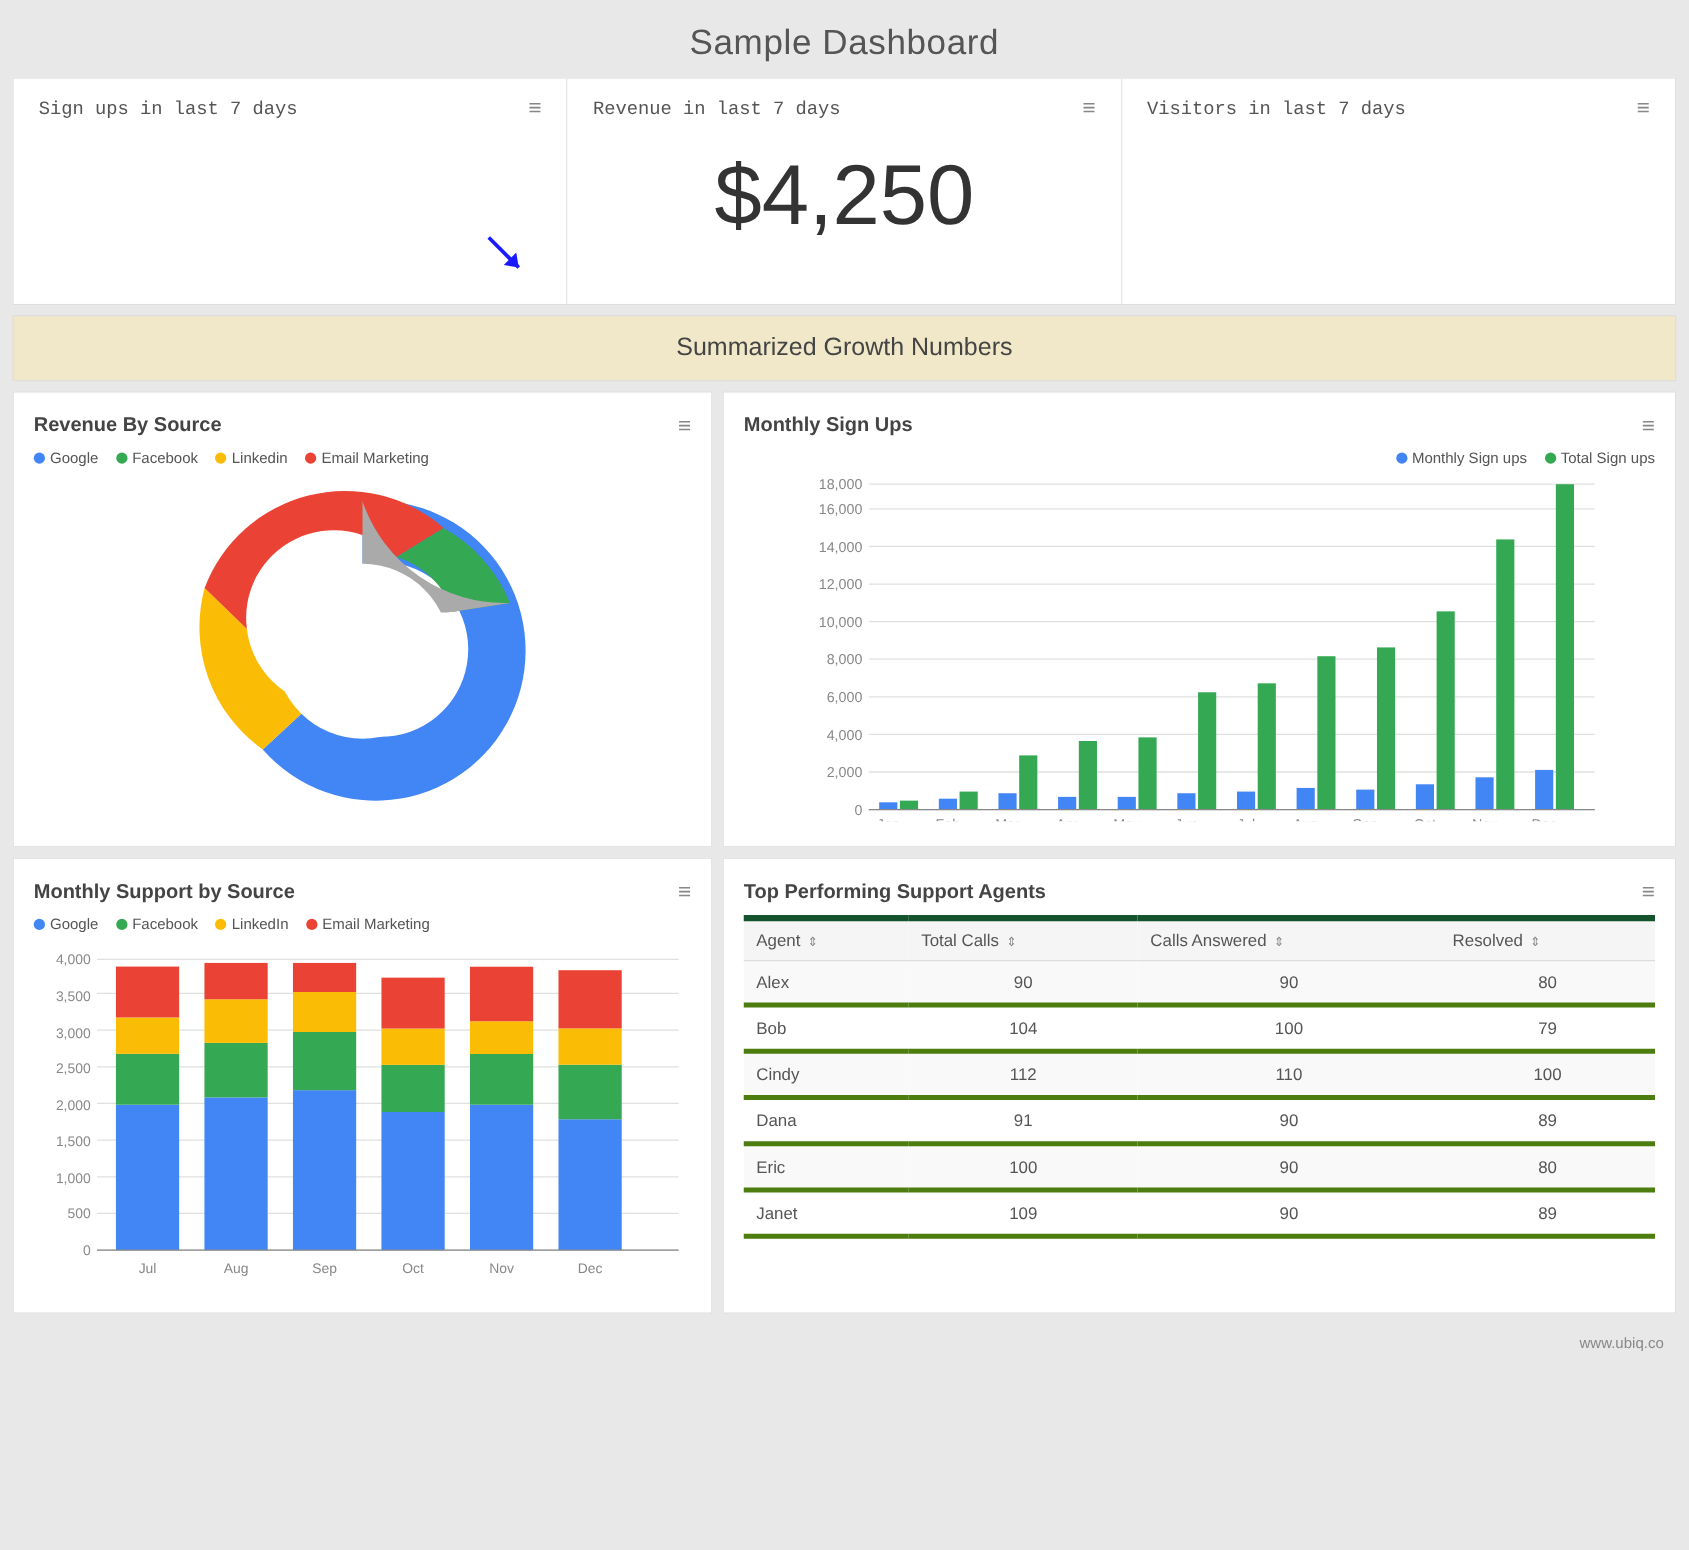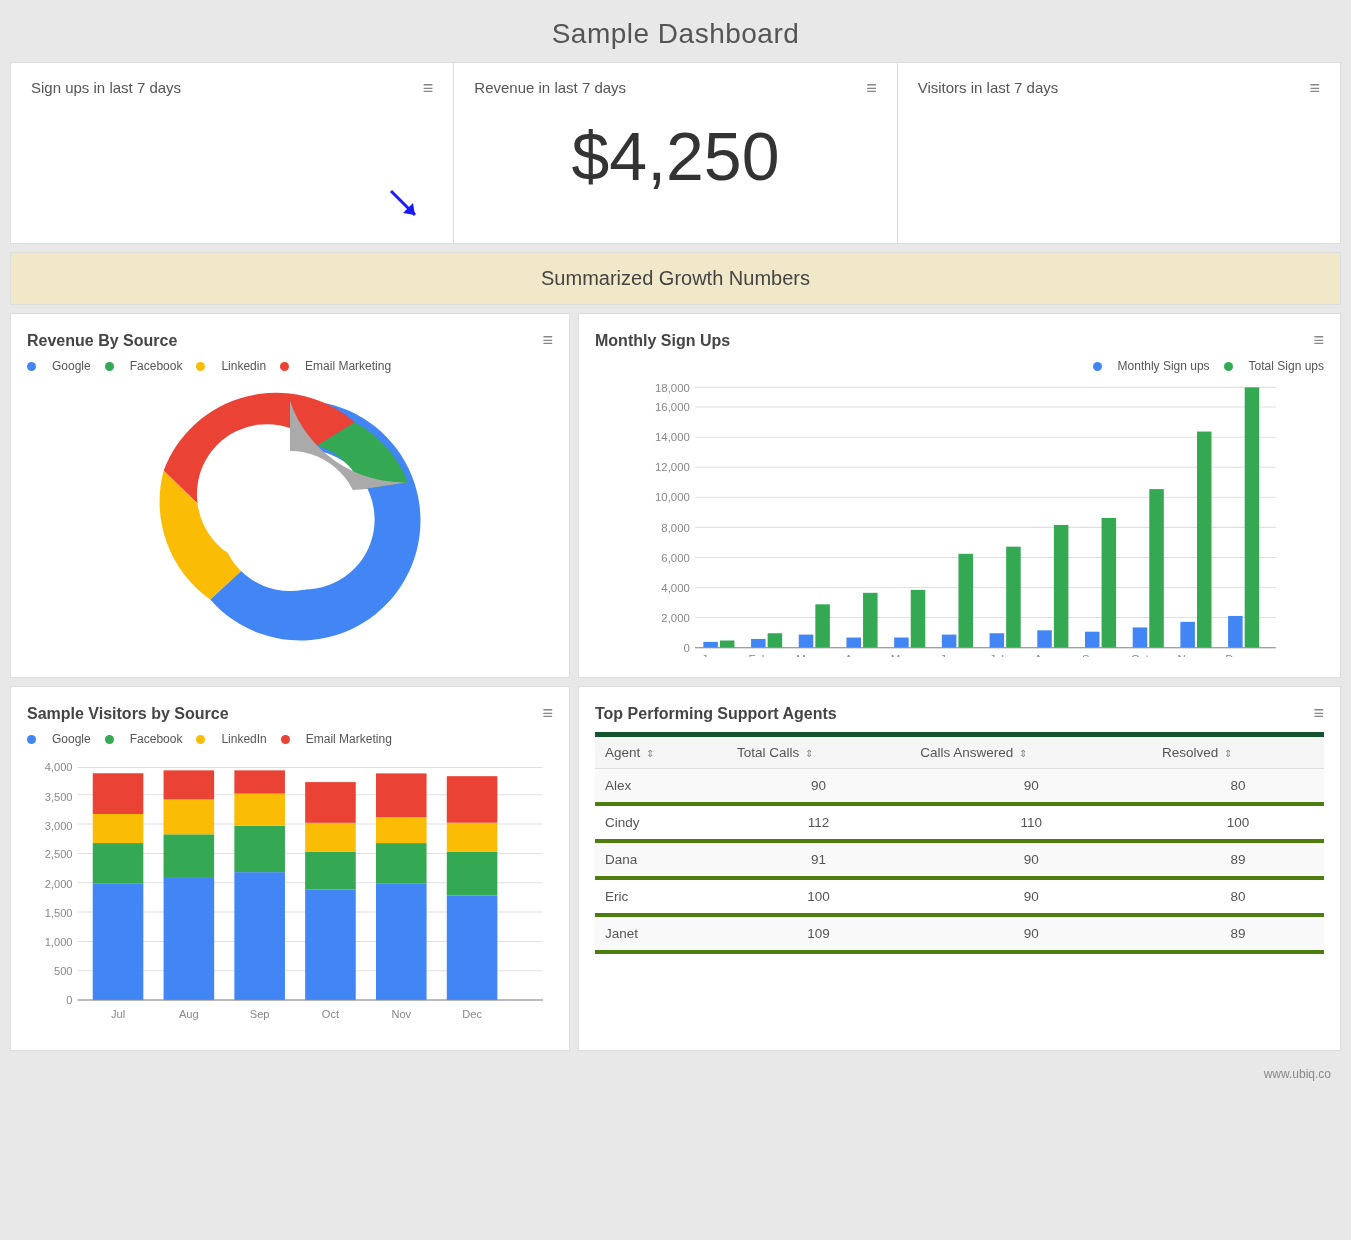--- a/index.html
+++ b/index.html
@@ -34,20 +34,21 @@
       min-height: 180px;
     }
     .stat-card:last-child { border-right: none; }
     .stat-card-header {
       display: flex;
       justify-content: space-between;
       align-items: flex-start;
       font-size: 15px;
       color: #555;
       font-weight: 400;
+      font-family: Liberation Mono, monospace;
     }
     .stat-card-menu {
       font-size: 18px;
       color: #888;
       cursor: pointer;
       line-height: 1;
     }
     .stat-card-value {
       font-size: 68px;
       font-weight: 300;
@@ -98,21 +99,21 @@
     
     .legend {
       display: flex;
       gap: 14px;
       font-size: 12px;
       color: #555;
       align-items: center;
       flex-wrap: wrap;
       margin-bottom: 8px;
     }
-    .legend-item { display: flex; align-items: center; gap: 16px; }
+    .legend-item { display: flex; align-items: center; gap: 4px; }
     .legend-dot {
       width: 9px; height: 9px; border-radius: 50%; display: inline-block;
     }
     
     .donut-container {
       display: flex;
       justify-content: center;
       align-items: center;
       height: 280px;
     }
@@ -349,21 +350,21 @@
         <line x1="55" y1="261" x2="615" y2="261" stroke="#888" stroke-width="1"></line>
       </svg>
     </div>
   </div>
 </div>
 
 <div class="charts-row" style="margin-bottom:8px;">
 
   <div class="chart-panel" style="max-width:560px;min-width:400px;">
     <div class="chart-panel-header">
-      <span>Sample Visitors by Source</span>
+      <span>Monthly Support by Source</span>
       <span class="chart-menu">≡</span>
     </div>
     <div class="legend">
       <div class="legend-item">
           <span class="legend-dot" style="background:#4285F4"></span>
           <span>Google</span>
         </div>
       <div class="legend-item">
           <span class="legend-dot" style="background:#34A853"></span>
           <span>Facebook</span>
@@ -455,20 +456,26 @@
           <th>Calls Answered <span class="sort-icon">⇕</span></th>
           <th>Resolved <span class="sort-icon">⇕</span></th>
         </tr>
       </thead>
       <tbody id="agents-tbody">
       <tr>
             <td>Alex</td>
             <td>90</td>
             <td>90</td>
             <td>80</td>
+          </tr>
+          <tr>
+            <td>Bob</td>
+            <td>104</td>
+            <td>100</td>
+            <td>79</td>
           </tr>
           <tr>
             <td>Cindy</td>
             <td>112</td>
             <td>110</td>
             <td>100</td>
           </tr>
           <tr>
             <td>Dana</td>
             <td>91</td>

